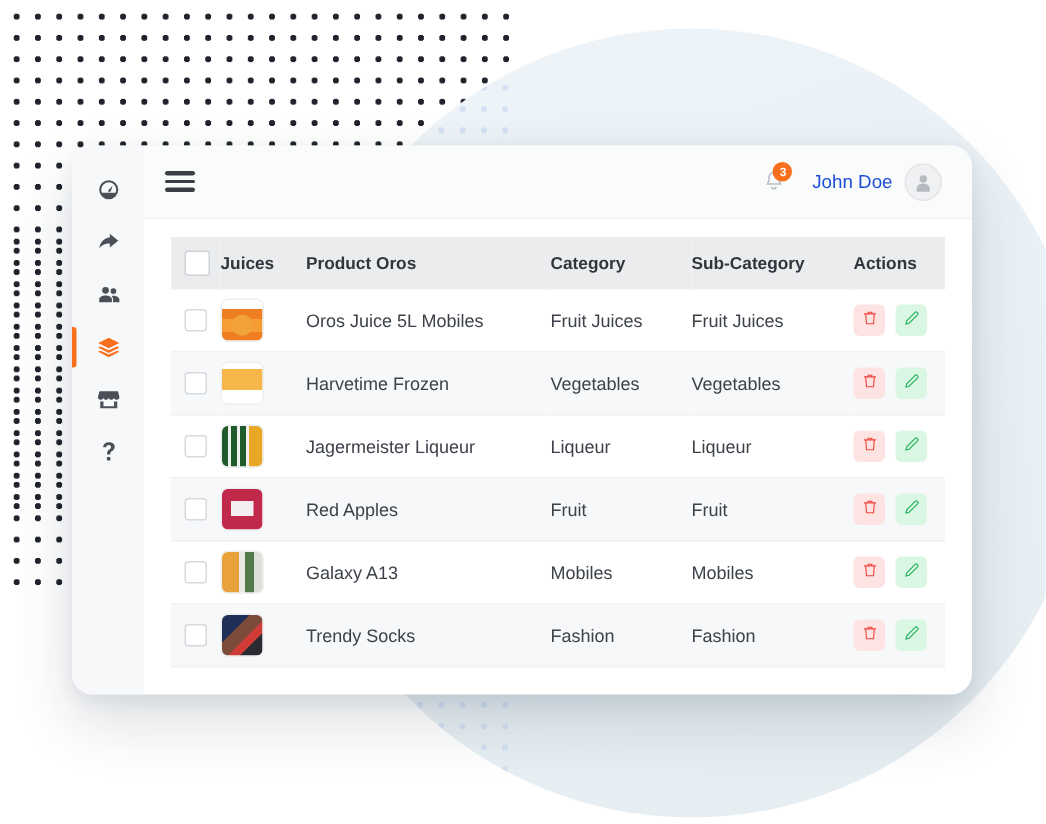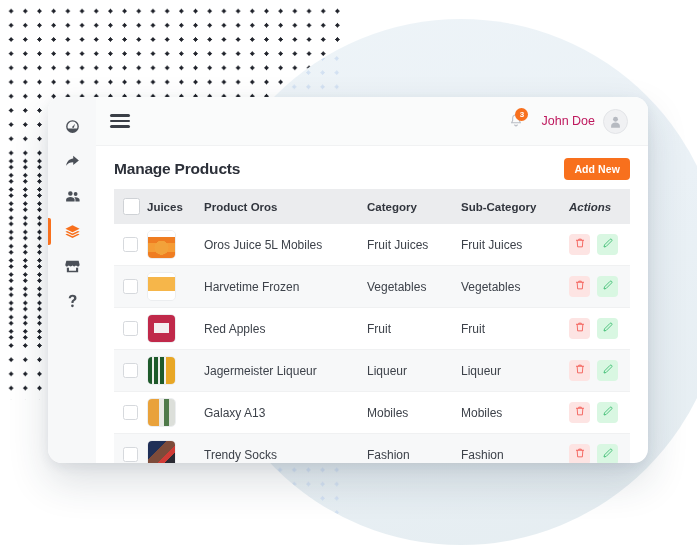--- a/index.html
+++ b/index.html
@@ -99,21 +99,21 @@
   .hamburger span{display:block;height:2.6px;background:#3a3f47;border-radius:1.5px;}
   .topbar-spacer{flex:1;}
   .bell-wrap{position:relative;width:22px;height:22px;margin-right:14px;cursor:pointer;}
   .bell-wrap svg{width:16px;height:18px;display:block;margin:2px auto 0;}
   .bell-wrap svg path{fill:none;stroke:#b9bdc4;stroke-width:1.6px;}
   .badge{
     position:absolute;right:-1px;top:-2px;width:13px;height:13px;border-radius:50%;
     background:#f8701d;color:#fff;font-size:8px;font-weight:700;
     display:flex;align-items:center;justify-content:center;line-height:1;
   }
-  .user-name{font-size:12.5px;color:#be185d;margin-right:8px;}
+  .user-name{font-size:12.5px;color:#1d4ed8;margin-right:8px;}
   .avatar{
     width:23px;height:23px;border-radius:50%;background:#f0f1f3;
     border:1px solid #e2e4e7;display:flex;align-items:center;justify-content:center;overflow:hidden;
   }
   .avatar svg{width:15px;height:15px;}
   .avatar svg *{fill:#b6bac1;}
 
   .content{flex:1;padding:12px 18px 0 18px;overflow:hidden;}
   .page-head{display:flex;align-items:center;margin-bottom:9px;}
   .page-title{font-size:15.5px;font-weight:700;color:#2c3039;letter-spacing:-.2px;}
@@ -127,21 +127,21 @@
   table{width:100%;border-collapse:collapse;table-layout:fixed;}
   thead th{
     background:#ebecee;font-size:11.5px;font-weight:700;color:#31353d;
     text-align:left;padding:7px 0;height:21px;
   }
   .c-check{width:33px;padding-left:9px !important;}
   .c-img{width:57px;}
   .c-name{width:163px;}
   .c-cat{width:94px;}
   .c-sub{width:108px;}
-  .c-act{width:auto;font-style:italic;}
+  .c-act{width:auto;}
 
   tbody td{
     font-size:12px;color:#3d424a;padding:0;height:41px;vertical-align:middle;
     border-bottom:1px solid #f0f1f2;
   }
   tbody tr:nth-child(even){background:#f7f8f9;}
   td.c-check{padding-left:9px !important;}
 
   .chk{
     width:13px;height:13px;border:1px solid #d6d9dd;border-radius:2.5px;background:#fff;
@@ -261,25 +261,20 @@
       <div class="avatar">
         <svg viewBox="0 0 24 24">
           <circle cx="12" cy="8.4" r="3.9"></circle>
           <path d="M12 13.4c-4 0-7 2.4-7 5.3V22h14v-3.3c0-2.9-3-5.3-7-5.3z"></path>
         </svg>
       </div>
     </div>
 
     <div class="content">
 
-      <div class="page-head">
-        <div class="page-title">Manage Products</div>
-        <div class="head-spacer"></div>
-        <button class="add-btn">Add New</button>
-      </div>
 
       <table>
         <colgroup>
           <col class="c-check">
             <col class="c-img">
             <col class="c-name">
           <col class="c-cat">
             <col class="c-sub">
             <col class="c-act">
         </colgroup>
@@ -349,20 +344,47 @@
                   </button>
                 </div>
               </td>
             </tr>
             <tr>
               <td class="c-check">
                 <span class="chk"></span>
               </td>
               <td class="c-img">
                 <span class="thumb">
+                  <div class="th-jager"></div>
+                </span>
+              </td>
+              <td class="c-name">Jagermeister Liqueur</td>
+              <td class="c-cat">Liqueur</td>
+              <td class="c-sub">Liqueur</td>
+              <td class="c-act">
+                <div class="act-wrap">
+                  <button class="act-btn act-del">
+                    <span><svg viewBox="0 0 24 24">
+                        <path d="M4 6.5h16M9.5 6.5V4.3h5v2.2M6.3 6.5l1 13.2h9.4l1-13.2"></path>
+                      </svg></span>
+                  </button>
+                  <button class="act-btn act-edit">
+                    <span><svg viewBox="0 0 24 24">
+                        <path d="M4 20l1-4.2L16.2 4.6a2 2 0 012.8 0l.4.4a2 2 0 010 2.8L8.2 19 4 20z"></path>
+                      </svg></span>
+                  </button>
+                </div>
+              </td>
+            </tr>
+            <tr>
+              <td class="c-check">
+                <span class="chk"></span>
+              </td>
+              <td class="c-img">
+                <span class="thumb">
                   <div class="th-apple"></div>
                 </span>
               </td>
               <td class="c-name">Red Apples</td>
               <td class="c-cat">Fruit</td>
               <td class="c-sub">Fruit</td>
               <td class="c-act">
                 <div class="act-wrap">
                   <button class="act-btn act-del">
                     <span><svg viewBox="0 0 24 24">
@@ -376,47 +398,20 @@
                   </button>
                 </div>
               </td>
             </tr>
             <tr>
               <td class="c-check">
                 <span class="chk"></span>
               </td>
               <td class="c-img">
                 <span class="thumb">
-                  <div class="th-jager"></div>
-                </span>
-              </td>
-              <td class="c-name">Jagermeister Liqueur</td>
-              <td class="c-cat">Liqueur</td>
-              <td class="c-sub">Liqueur</td>
-              <td class="c-act">
-                <div class="act-wrap">
-                  <button class="act-btn act-del">
-                    <span><svg viewBox="0 0 24 24">
-                        <path d="M4 6.5h16M9.5 6.5V4.3h5v2.2M6.3 6.5l1 13.2h9.4l1-13.2"></path>
-                      </svg></span>
-                  </button>
-                  <button class="act-btn act-edit">
-                    <span><svg viewBox="0 0 24 24">
-                        <path d="M4 20l1-4.2L16.2 4.6a2 2 0 012.8 0l.4.4a2 2 0 010 2.8L8.2 19 4 20z"></path>
-                      </svg></span>
-                  </button>
-                </div>
-              </td>
-            </tr>
-            <tr>
-              <td class="c-check">
-                <span class="chk"></span>
-              </td>
-              <td class="c-img">
-                <span class="thumb">
                   <div class="th-galaxy"></div>
                 </span>
               </td>
               <td class="c-name">Galaxy A13</td>
               <td class="c-cat">Mobiles</td>
               <td class="c-sub">Mobiles</td>
               <td class="c-act">
                 <div class="act-wrap">
                   <button class="act-btn act-del">
                     <span><svg viewBox="0 0 24 24">

